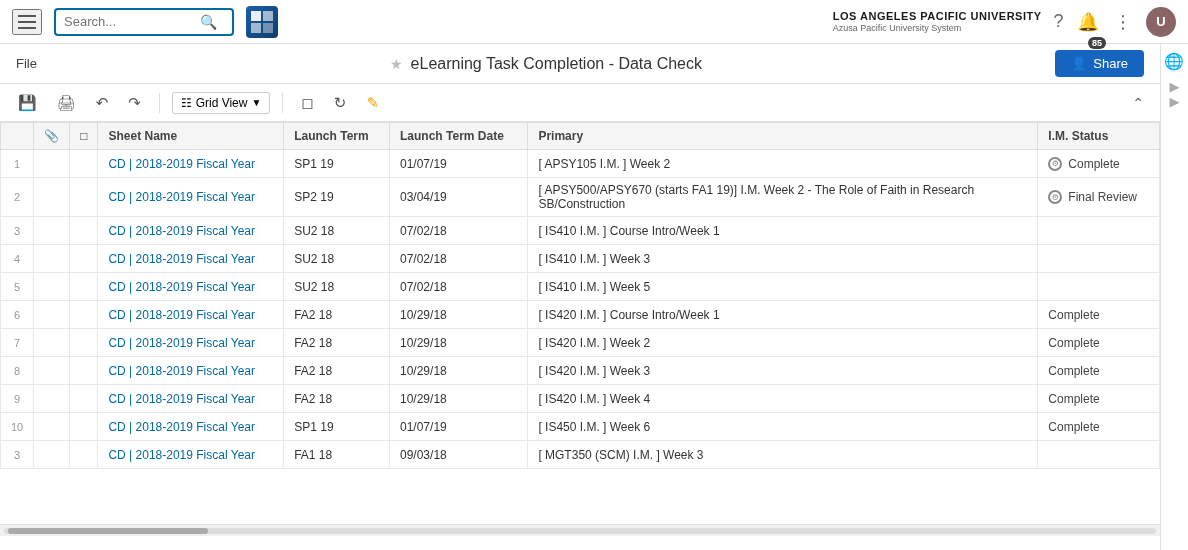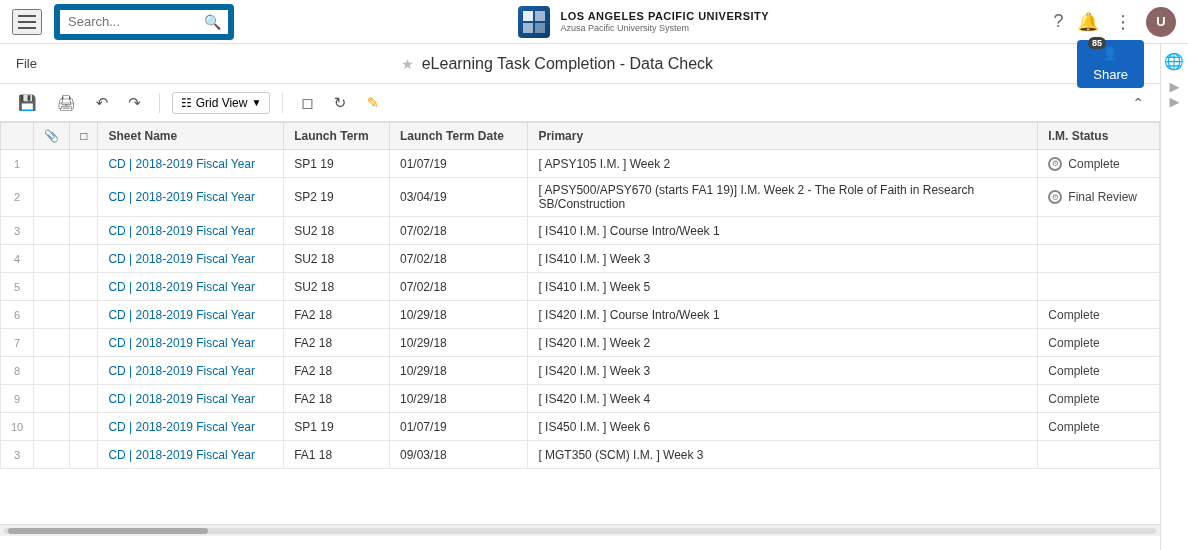--- a/index.html
+++ b/index.html
@@ -14,29 +14,29 @@
       border-bottom: 1px solid #e0e0e0;
       padding: 0 12px;
       gap: 12px;
     }
     .hamburger-btn {
       display: flex; flex-direction: column; gap: 4px; cursor: pointer; padding: 4px;
     }
     .hamburger-btn span { display: block; width: 18px; height: 2px; background: #555; }
     .search-box {
       display: flex; align-items: center;
-      border: 6px solid #0369a1; border-radius: 4px;
+      border: 2px solid #0369a1; border-radius: 4px;
       padding: 4px 8px; gap: 6px; width: 180px;
       background: #fff;
     }
     .search-box input { border: none; outline: none; font-size: 13px; width: 130px; color: #555; background: transparent; }
     .logo-area {
       flex: 1;
       display: flex;
-      justify-content: center;
+      justify-content: space-between;
       align-items: center;
       gap: 10px;
     }
     .logo-icon {
       width: 32px; height: 32px;
       background: linear-gradient(135deg, #1a5fa8, #0d3d6b);
       border-radius: 4px;
       display: flex; align-items: center; justify-content: center;
       color: white; font-weight: bold; font-size: 14px;
     }
@@ -73,21 +73,21 @@
     .file-label { font-size: 13px; color: #404040; font-weight: 500; }
     .doc-title {
       flex: 1; display: flex; align-items: center; justify-content: center;
       gap: 8px; font-size: 16px; color: #333;
     }
     .star-icon { color: #bbb; font-size: 14px; }
     .share-btn {
       background: #1565c0; color: white;
       border: none; border-radius: 4px;
       padding: 6px 16px; font-size: 13px;
-      cursor: pointer; display: flex; align-items: center; gap: 6px; flex-direction: column;
+      cursor: pointer; display: flex; align-items: center; gap: 6px;
     }
 
     
     .toolbar {
       display: flex; align-items: center;
       height: 38px;
       padding: 0 12px;
       border-bottom: 1px solid #e0e0e0;
       gap: 8px;
     }

